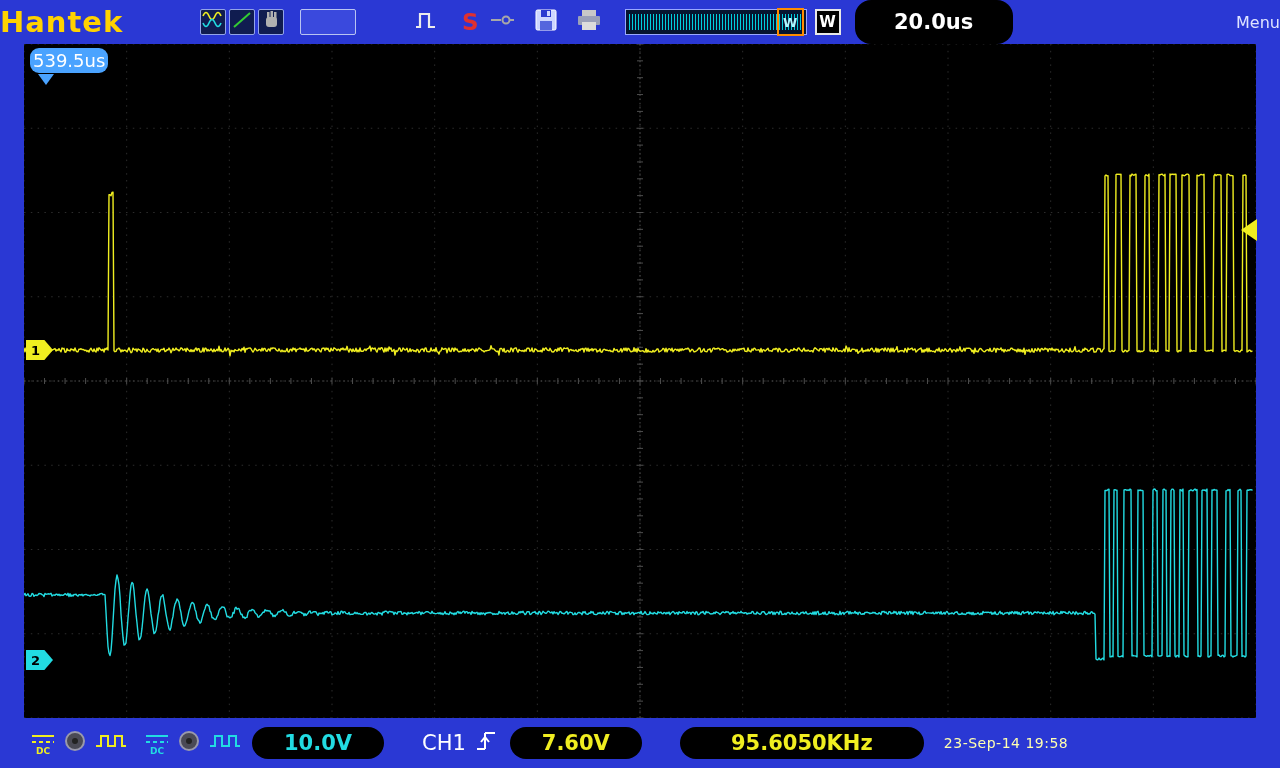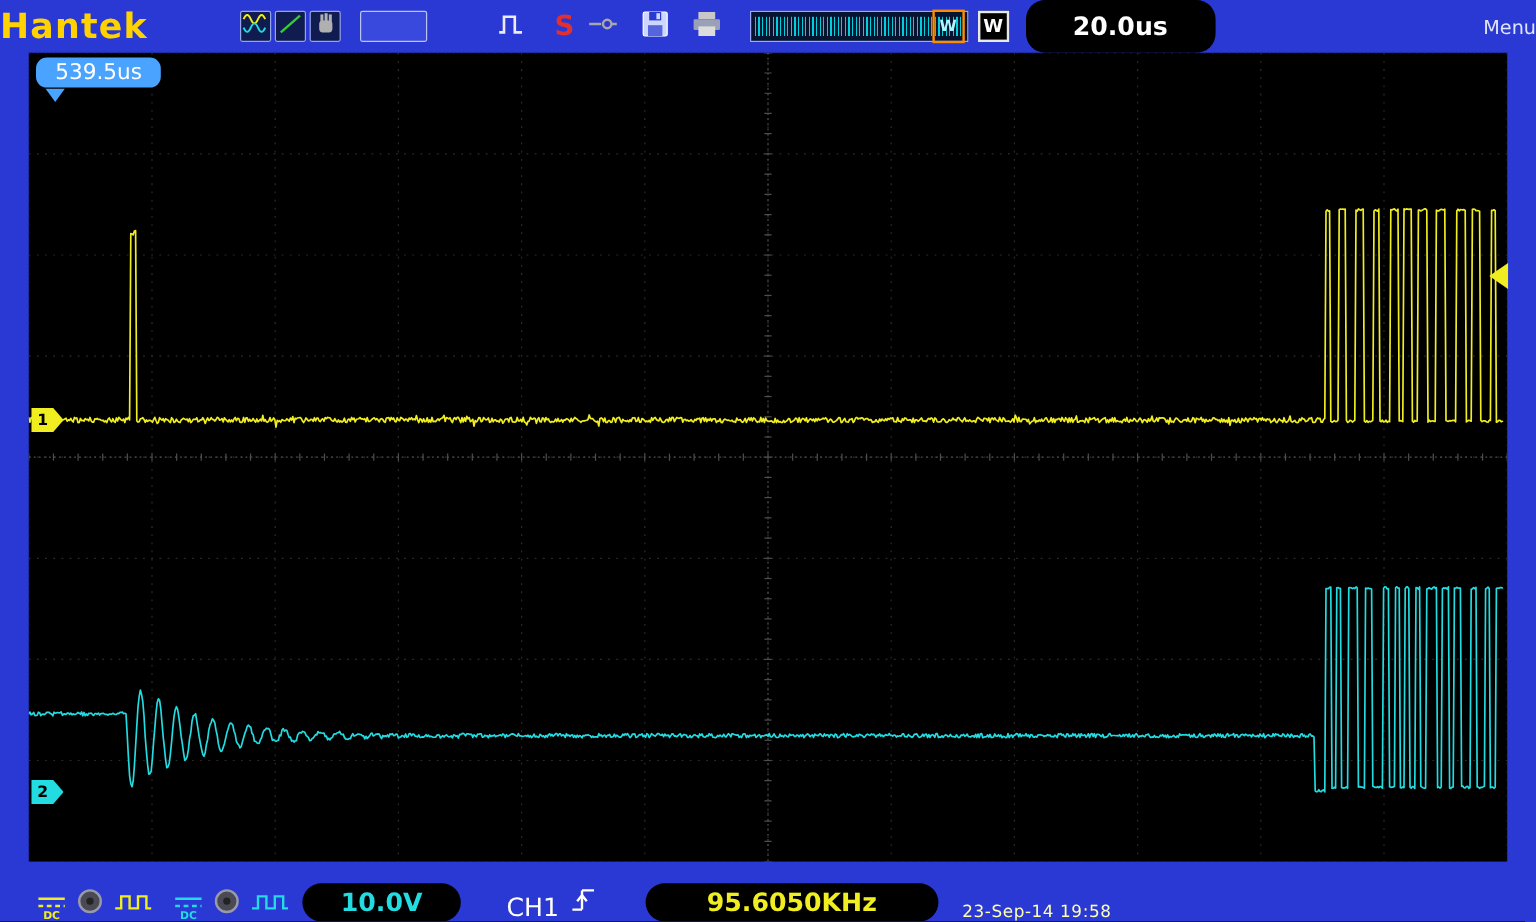--- a/index.html
+++ b/index.html
@@ -24,33 +24,33 @@
       font-size:15px;font-weight:700;display:flex;align-items:center;justify-content:center;flex:0 0 auto}
   .pill{background:#000;border-radius:16px;display:flex;align-items:center;justify-content:center;
       font-size:21px;font-weight:600;flex:0 0 auto}
   .pill.tb{width:158px;height:44px;color:#fff;margin-left:14px}
   .menu{margin-left:auto;color:#dfe4ff;font-size:16px}
 
   
   .screen{position:absolute;left:24px;top:44px;width:1232px;height:674px;background:#000}
   .screen svg{position:absolute;left:0;top:0}
   .badge{position:absolute;left:6px;top:4px;background:var(--badge,#4aa3ff);color:#fff;font-size:18px;
-      padding:2px 16px;border-radius:9px;z-index:3}
+      padding:2px 3px;border-radius:9px;z-index:3}
   .badge-tail{position:absolute;left:14px;top:30px;width:0;height:0;border:8px solid transparent;
       border-top:11px solid var(--badge,#4aa3ff);z-index:3}
   .chmark{position:absolute;left:2px;width:27px;height:20px;display:flex;align-items:center;justify-content:center;
       padding-right:8px;font-size:13px;font-weight:700;color:#000;z-index:3;
       clip-path:polygon(0 0,68% 0,100% 50%,68% 100%,0 100%)}
   .chmark.c1{background:var(--ch1,#f0ee20)}
   .chmark.c2{background:var(--ch2,#22dce2)}
   .trigmark{position:absolute;right:-1px;width:16px;height:22px;background:var(--ch1,#f0ee20);z-index:3;
       clip-path:polygon(100% 0,100% 100%,0 50%)}
 
   
-  .footer{position:absolute;left:0;top:718px;width:100%;height:50px;display:flex;align-items:flex-end;padding-left:28px}
+  .footer{position:absolute;left:0;top:718px;width:100%;height:50px;display:flex;align-items:center;padding-left:28px}
   .dcicon{display:flex;flex-direction:column;align-items:center;width:30px;flex:0 0 auto}
   .dctext{font-size:9px;font-weight:700;line-height:8px}
   .dcicon.c1 .dctext{color:var(--ch1,#f0ee20)}
   .dcicon.c2 .dctext{color:var(--ch2,#22dce2)}
   .knob{margin-left:4px;flex:0 0 auto}
   .sqwave{margin-left:6px;flex:0 0 auto}
   .pill.ft{width:132px;height:32px;margin-left:10px}
   .pill.freq{width:244px;height:32px;margin-left:38px}
   .yellow{color:var(--ch1,#f0ee20)}
   .cyan{color:var(--ch2,#22dce2)}
@@ -327,19 +327,20 @@
     </span>
     <div class="pill ft cyan">10.0V</div>
 
     <span class="trigsrc">CH1</span>
     <span class="edgeicon">
       <svg width="26" height="28" viewBox="0 0 26 28">
         <path d="M3,22 h8 M11,22 V6 M11,6 h10" fill="none" stroke="#fff" stroke-width="2"></path>
         <path d="M7,15 L11,10 L15,15" fill="none" stroke="#fff" stroke-width="2"></path>
       </svg>
     </span>
+    <div class="pill ft yellow">7.60V</div>
 
     <div class="pill freq yellow">95.6050KHz</div>
 
     <div class="datetime">23-Sep-14 19:58</div>
   </div>
 
 </div>
 
 </body></html>

